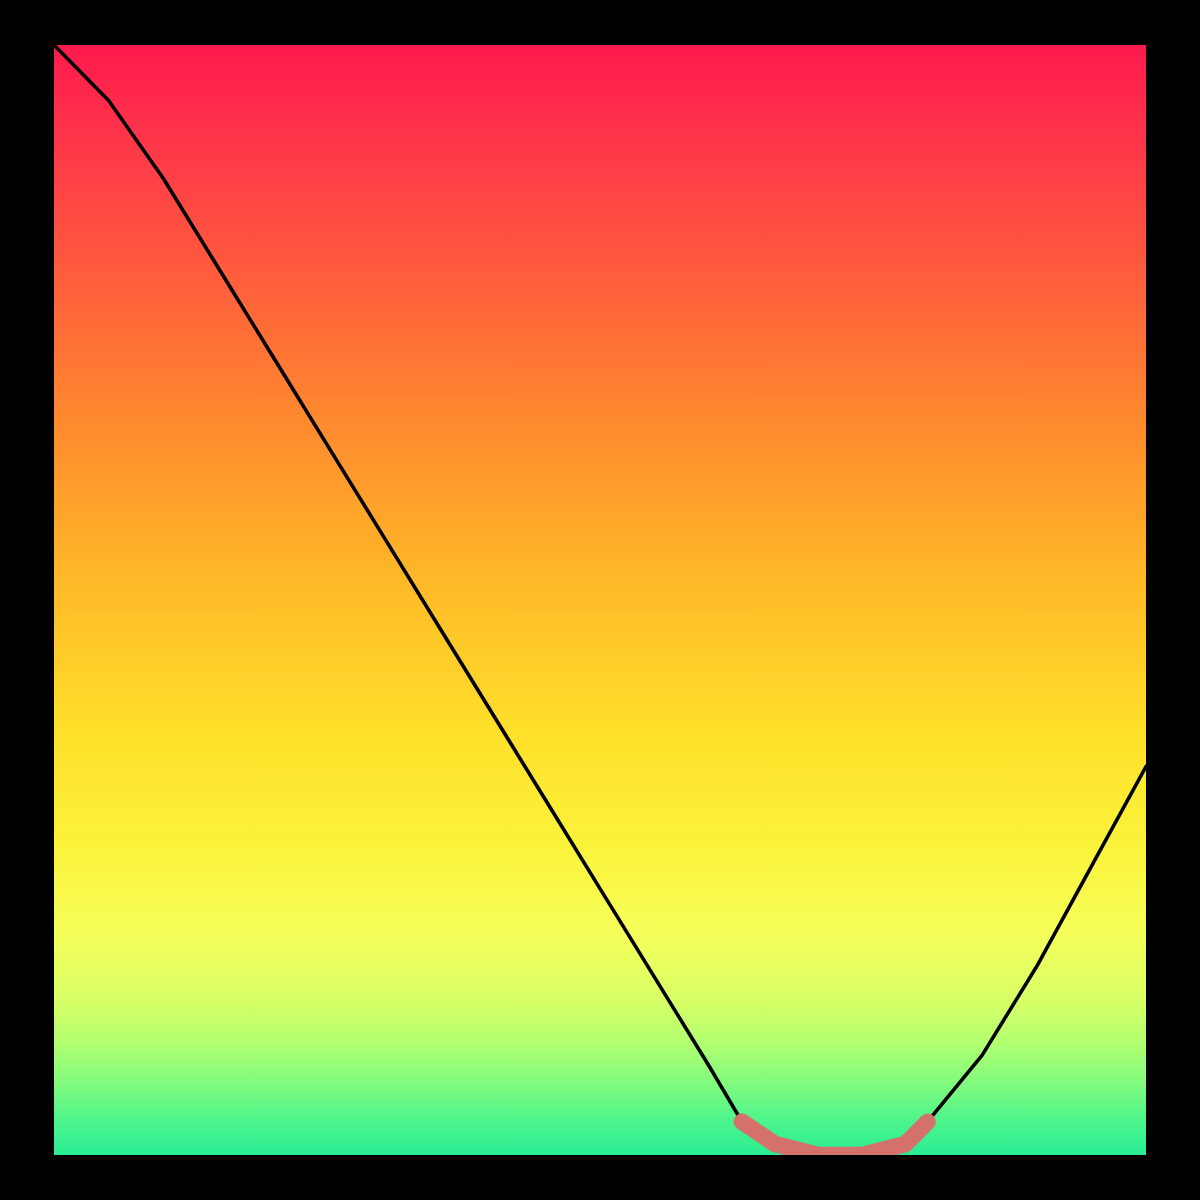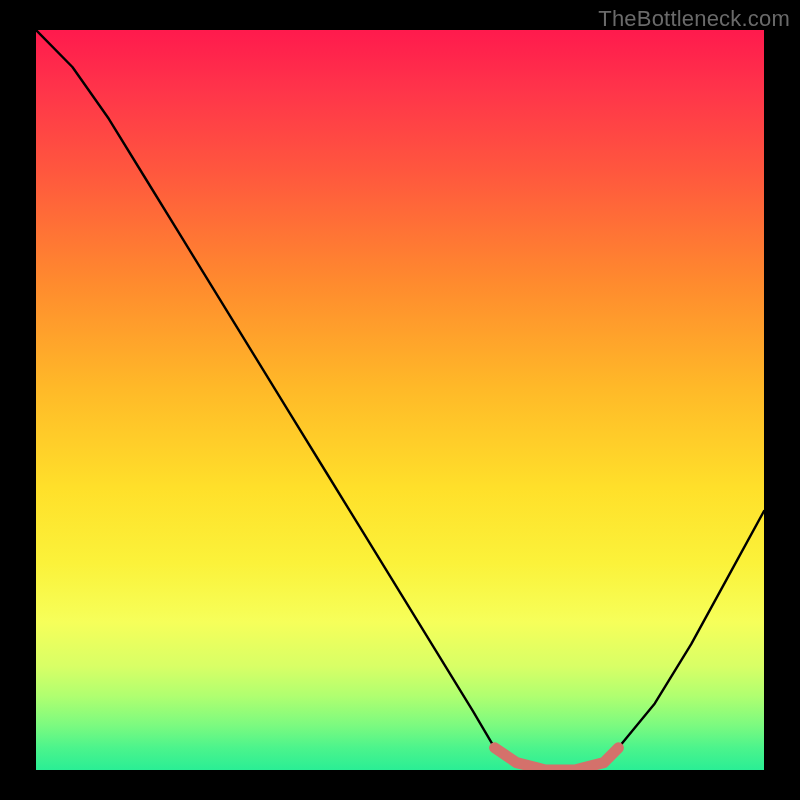--- a/index.html
+++ b/index.html
@@ -58,21 +58,20 @@
     width: 728px;
     height: 740px;
     pointer-events: none;
   }
 </style>
 </head>
 <body>
 
 <div class="frame">
 
-  <div class="watermark">TheBottleneck.com</div>
 
   <div class="plot">
     <svg class="curve" viewBox="0 0 728 740" preserveAspectRatio="none">
       <path fill="none" stroke="#000" stroke-width="2.4" stroke-linecap="round" stroke-linejoin="round" d="M0.0 0.0 L36.4 37.0 L72.8 88.8 L109.2 148.0 L145.6 207.2 L182.0 266.4 L218.4 325.6 L254.8 384.8 L291.2 444.0 L327.6 503.2 L364.0 562.4 L400.4 621.6 L436.8 680.8 L458.6 717.8 L480.5 732.6 L509.6 740.0 L538.7 740.0 L567.8 732.6 L582.4 717.8 L618.8 673.4 L655.2 614.2 L691.6 547.6 L728.0 481.0"></path>
       <path fill="none" stroke="#d4716b" stroke-width="11" stroke-linecap="round" stroke-linejoin="round" d="M458.6 717.8 L480.5 732.6 L509.6 740.0 L538.7 740.0 L567.8 732.6 L582.4 717.8"></path>
     </svg>
   </div>
 
 </div>
 

